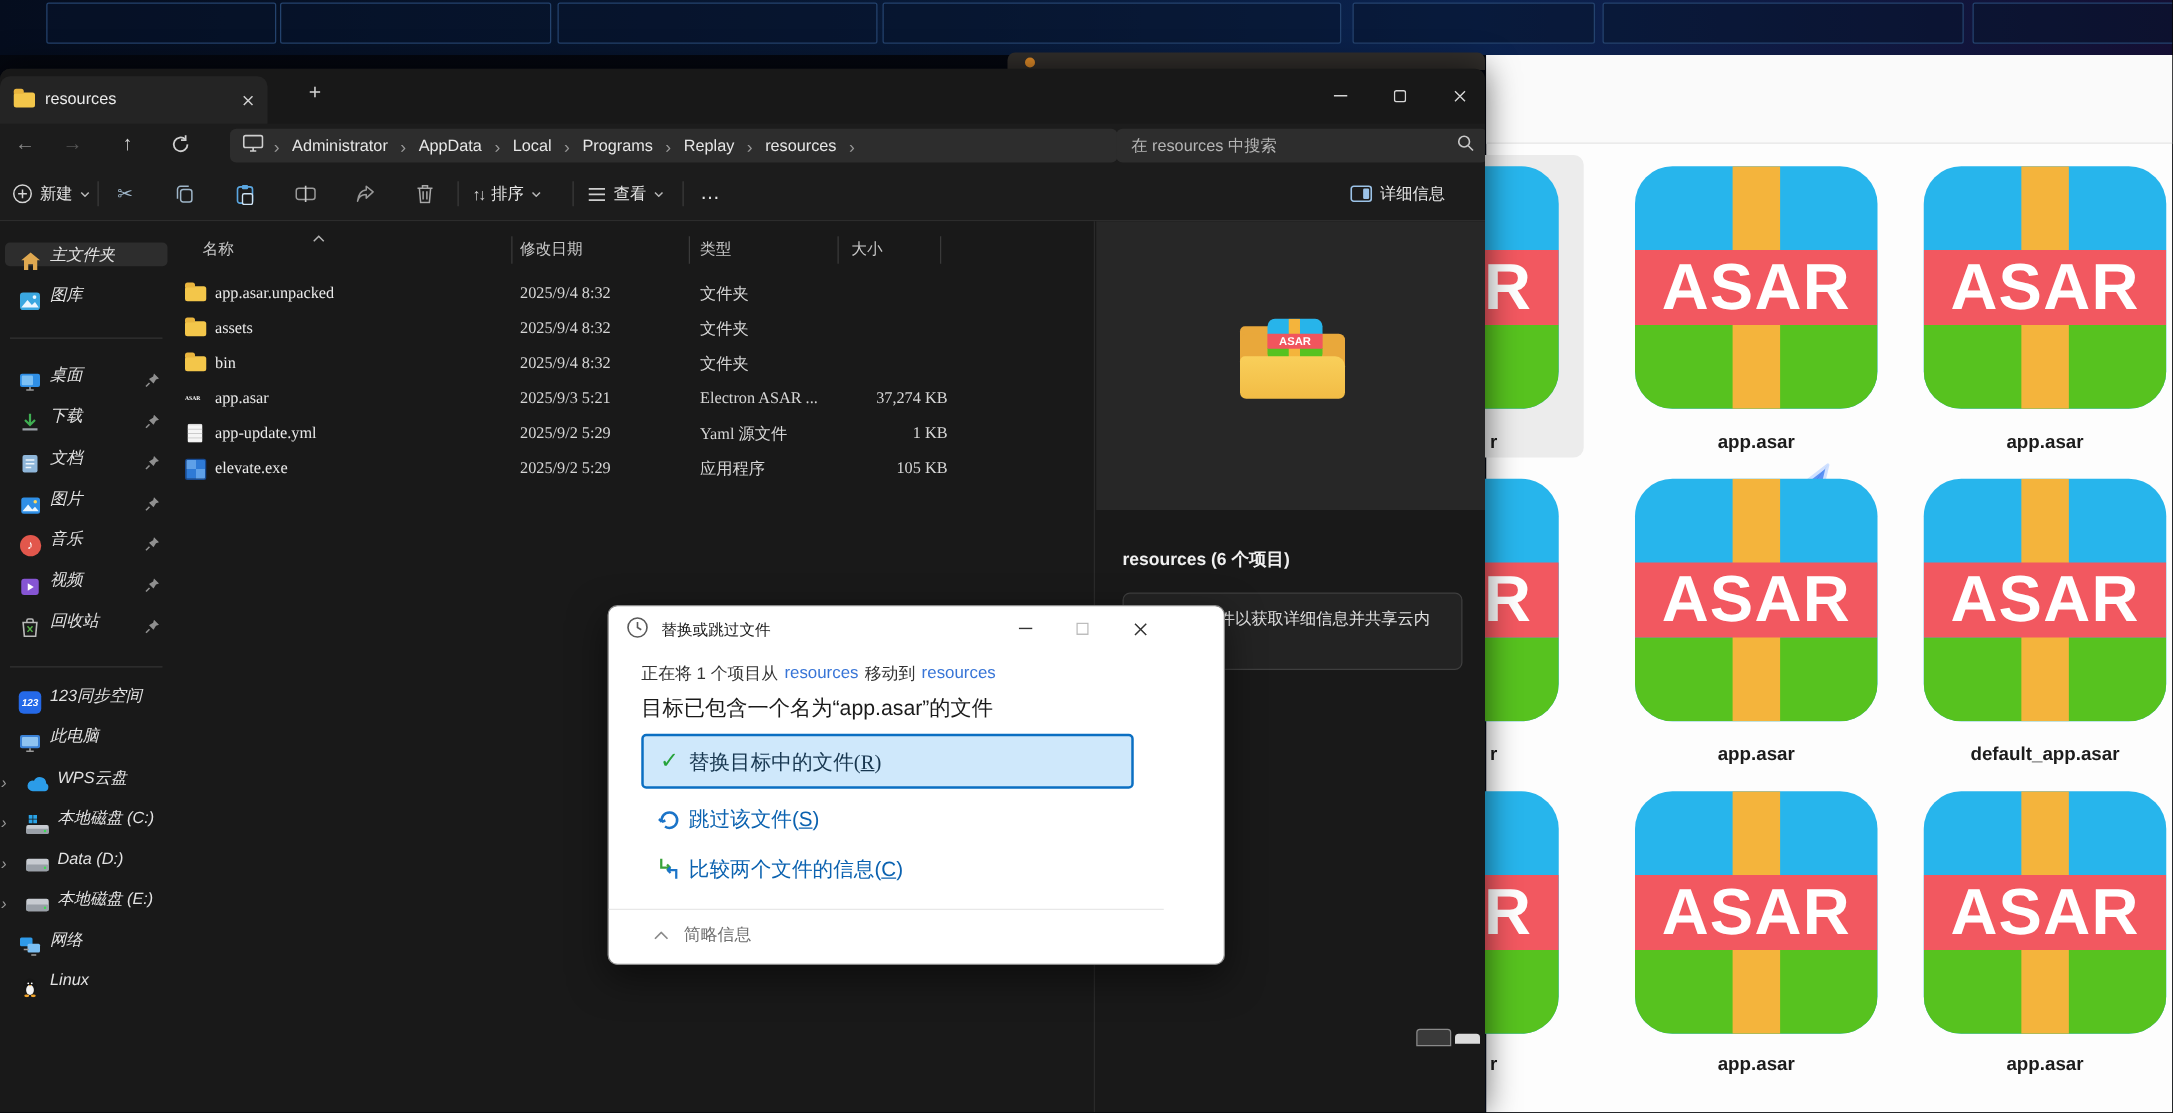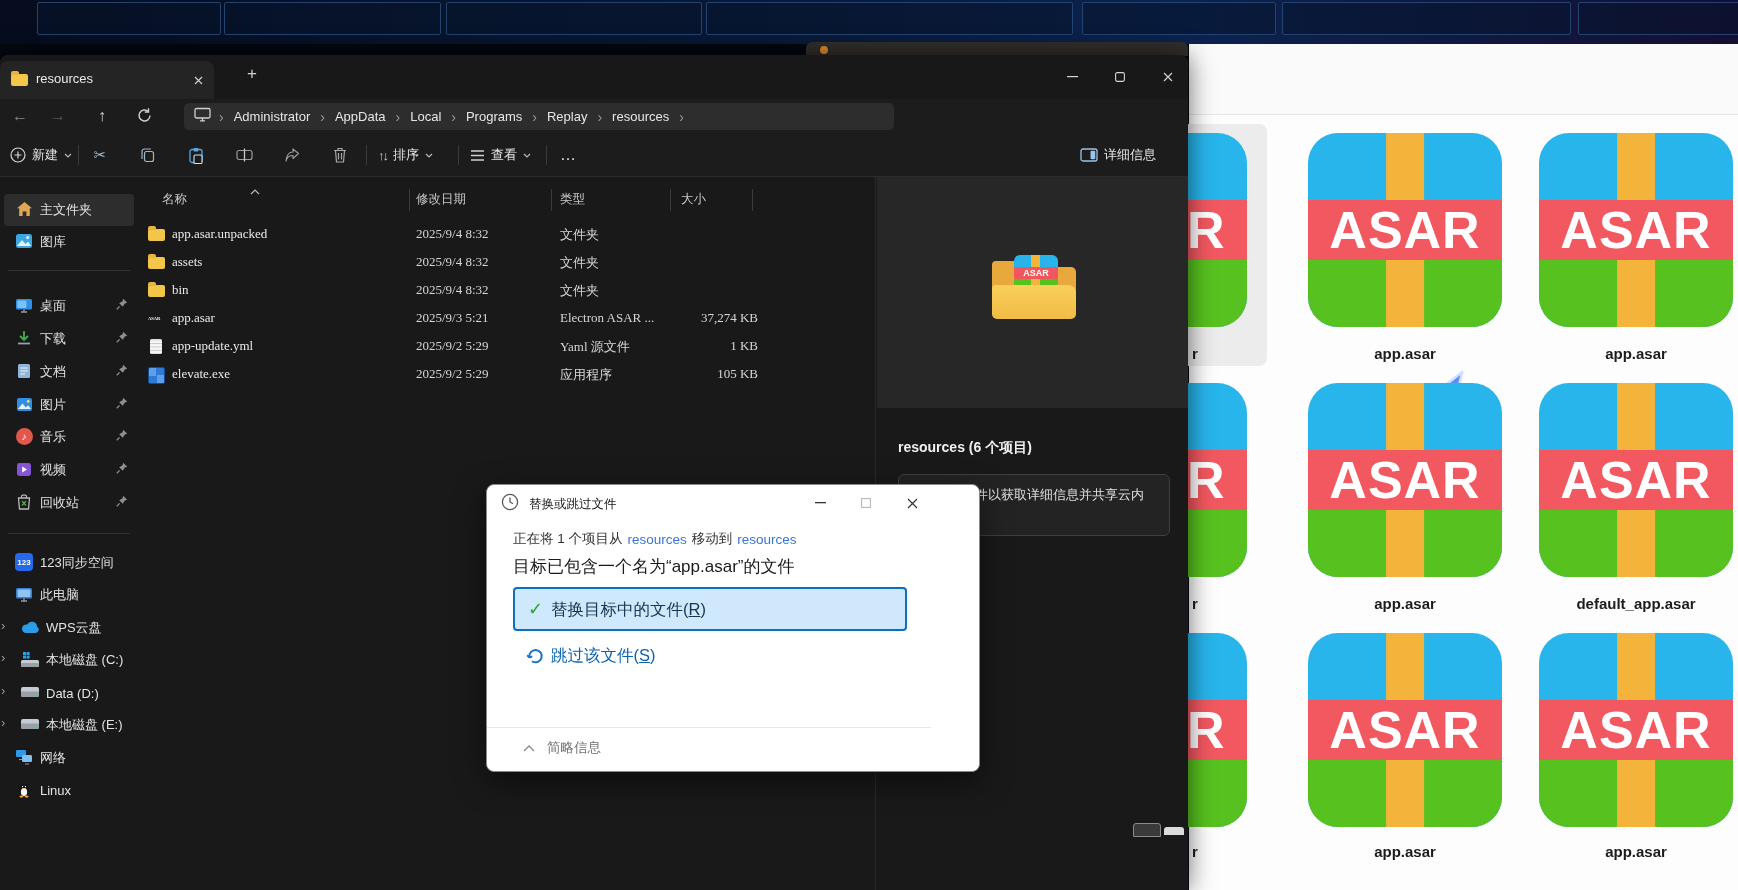--- a/index.html
+++ b/index.html
@@ -42,21 +42,21 @@
   .pill{position:absolute;top:4px;height:27px;background:#2d2d2d;border-radius:5px;display:flex;align-items:center;}
   .crumb{font-size:13px;color:#e6e6e6;padding:0 2px;}
   .crumb-sep{font-size:14px;color:#9a9a9a;padding:0 8px;}
   #toolbar{left:0;top:78px;width:1188px;height:43px;}
   .tb-div{position:absolute;top:12px;width:1px;height:20px;background:#3a3a3a;}
   .tb-icon{position:absolute;top:10px;width:24px;height:24px;display:flex;align-items:center;justify-content:center;}
   .tb-group{position:absolute;top:7px;height:30px;display:flex;align-items:center;gap:6px;color:#e5e5e5;font-size:13px;}
   #tb-border{left:0;top:121px;width:1188px;height:1px;background:#2c2c2c;}
   #content-bg{left:0;top:122px;width:1188px;height:713px;background:#191919;}
   
-  .srow{position:absolute;left:4px;width:130px;height:32px;display:flex;align-items:center;color:#e2e2e2;font-size:13px;border-radius:4px;}
+  .srow{position:absolute;left:4px;width:130px;height:19px;display:flex;align-items:center;color:#e2e2e2;font-size:13px;border-radius:4px;font-style:italic;}
   .srow .sicon{position:absolute;left:10px;top:5px;width:20px;height:20px;display:flex;align-items:center;justify-content:center;}
   .srow .slabel{position:absolute;left:36px;white-space:nowrap;}
   .srow .schev{position:absolute;left:-3px;top:6px;color:#9a9a9a;font-size:13px;}
   .srow .spin{position:absolute;left:112px;top:8px;}
   .srow.chv .sicon{left:16px;} .srow.chv .slabel{left:42px;}
   .sdivider{position:absolute;left:8px;width:122px;height:1px;background:#333;}
   .badge123{width:18px;height:18px;border-radius:4px;background:#2569e8;color:#fff;font-size:8px;font-weight:700;
     display:flex;align-items:center;justify-content:center;}
   
   .fl-head{position:absolute;top:136px;font-size:12.5px;color:#c8c8c8;}
@@ -90,26 +90,26 @@
   #dp-folder .masar i{position:absolute;left:17px;top:0;bottom:0;width:9px;background:#f4b43c;}
   #dp-folder .masar b{position:absolute;left:0;right:0;top:12px;height:12px;background:#f1555d;color:#fff;
     font-size:9px;font-weight:800;text-align:center;line-height:12px;font-style:normal;}
   #dp-folder .front{position:absolute;left:0;top:30px;width:84px;height:34px;border-radius:4px 8px 5px 5px;
     background:linear-gradient(180deg,#f9cf5a,#f2bc45);}
   
   #dialog{left:486px;top:484px;width:494px;height:288px;background:#fff;border:1px solid #8a8a8a;border-radius:8px;
     box-shadow:0 10px 30px rgba(0,0,0,.5);z-index:5;box-sizing:border-box;}
   #dlg-title{left:42px;top:11px;font-size:12.5px;color:#191919;}
   .dlg-wc{position:absolute;top:6px;width:30px;height:24px;display:flex;align-items:center;justify-content:center;}
-  #dlg-status{left:26px;top:45px;display:flex;gap:5px;font-size:13.5px;color:#333;align-items:center;}
+  #dlg-status{left:26px;top:45px;display:flex;gap:5px;font-size:13.5px;color:#333;align-items:flex-start;}
   #dlg-status .lnk{color:#3875d7;}
   #dlg-msg{left:26px;top:70px;font-size:17px;color:#1a1a1a;}
   #opt-replace{left:26px;top:102px;width:394px;height:44px;background:#cfe8fb;border:2px solid #0b6fc2;border-radius:4px;box-sizing:border-box;}
   #opt-replace .chk{position:absolute;left:13px;top:9px;font-size:18px;color:#27a33b;font-weight:700;}
-  #opt-replace .lbl{position:absolute;left:36px;top:10px;font-size:16.5px;color:#17364f;}
+  #opt-replace .lbl{position:absolute;left:36px;top:10px;font-size:16.5px;color:#17364f;font-family:Liberation Serif, serif;}
   .opt-row{position:absolute;left:26px;width:394px;height:28px;}
   .opt-row .oicon{position:absolute;left:12px;top:2px;}
   .opt-row .lbl{position:absolute;left:38px;top:2px;font-size:16.5px;color:#0b62b0;}
   .ukey{text-decoration:underline;}
   #dlg-divider{left:0px;top:242px;width:444px;height:1px;background:#e8e8e8;}
   #dlg-footer{left:36px;top:254px;display:flex;align-items:center;gap:12px;color:#6f6f6f;font-size:13.5px;}
   
   .peek{position:absolute;background:#dcdcdc;border-radius:3px 3px 0 0;z-index:3;}
 </style>
 </head>
@@ -258,20 +258,29 @@
         <span class="crumb-sep">›</span>
         <span class="crumb">Local</span>
         <span class="crumb-sep">›</span>
         <span class="crumb">Programs</span>
         <span class="crumb-sep">›</span>
         <span class="crumb">Replay</span>
         <span class="crumb-sep">›</span>
         <span class="crumb">resources</span>
         <span class="crumb-sep">›</span>
       </div>
+      <div class="pill" style="left:893px;width:285px;padding-left:12px;">
+        <span style="font-size:13px;color:#b5b5b5;flex:1;">在 resources 中搜索</span>
+        <span style="margin-right:10px;">
+          <svg width="15" height="15" viewBox="0 0 15 15">
+              <circle cx="6.3" cy="6.3" r="4.3" fill="none" stroke="#c9c9c9" stroke-width="1.3"></circle>
+              <path d="M9.6 9.6 L13.4 13.4" stroke="#c9c9c9" stroke-width="1.3"></path>
+            </svg>
+        </span>
+      </div>
     </div>
 
     <div id="toolbar" class="abs">
       <div class="tb-group" style="left:10px;">
         <svg width="16" height="16" viewBox="0 0 16 16">
             <circle cx="8" cy="8" r="7" fill="none" stroke="#d5d5d5" stroke-width="1.2"></circle>
             <path d="M8 4.5 V11.5 M4.5 8 H11.5" stroke="#d5d5d5" stroke-width="1.2"></path>
           </svg>
         <span>新建</span>
         <svg width="8" height="5" viewBox="0 0 8 5">
@@ -664,20 +673,29 @@
     <div class="opt-row" style="top:158px;">
       <span class="oicon">
         <svg width="20" height="20" viewBox="0 0 20 20">
             <path d="M4.5 12.5 A6.2 6.2 0 1 1 7 16.2" fill="none" stroke="#1b74c8" stroke-width="2"></path>
             <path d="M4.5 12.5 L2.2 10.2 M4.5 12.5 L7.3 11.4" fill="none" stroke="#1b74c8" stroke-width="2"></path>
           </svg>
       </span>
       <span class="lbl"><span>跳过该文件(</span><span class="ukey">S</span><span>)</span></span>
     </div>
 
+    <div class="opt-row" style="top:198px;">
+      <span class="oicon">
+        <svg width="20" height="20" viewBox="0 0 20 20">
+            <path d="M4 2 V9 H11 M11 9 L8.6 6.6 M11 9 L8.6 11.4" fill="none" stroke="#3aa23a" stroke-width="1.8"></path>
+            <path d="M16 18 V11 H9 M9 11 L11.4 8.6 M9 11 L11.4 13.4" fill="none" stroke="#1b74c8" stroke-width="1.8"></path>
+          </svg>
+      </span>
+      <span class="lbl"><span>比较两个文件的信息(</span><span class="ukey">C</span><span>)</span></span>
+    </div>
 
     <div id="dlg-divider" class="abs"></div>
     <div id="dlg-footer" class="abs">
       <svg width="12" height="7" viewBox="0 0 12 7">
           <path d="M1 6 L6 1 L11 6" fill="none" stroke="#8a8a8a" stroke-width="1.4"></path>
         </svg>
       <span>简略信息</span>
     </div>
   </div>
 

